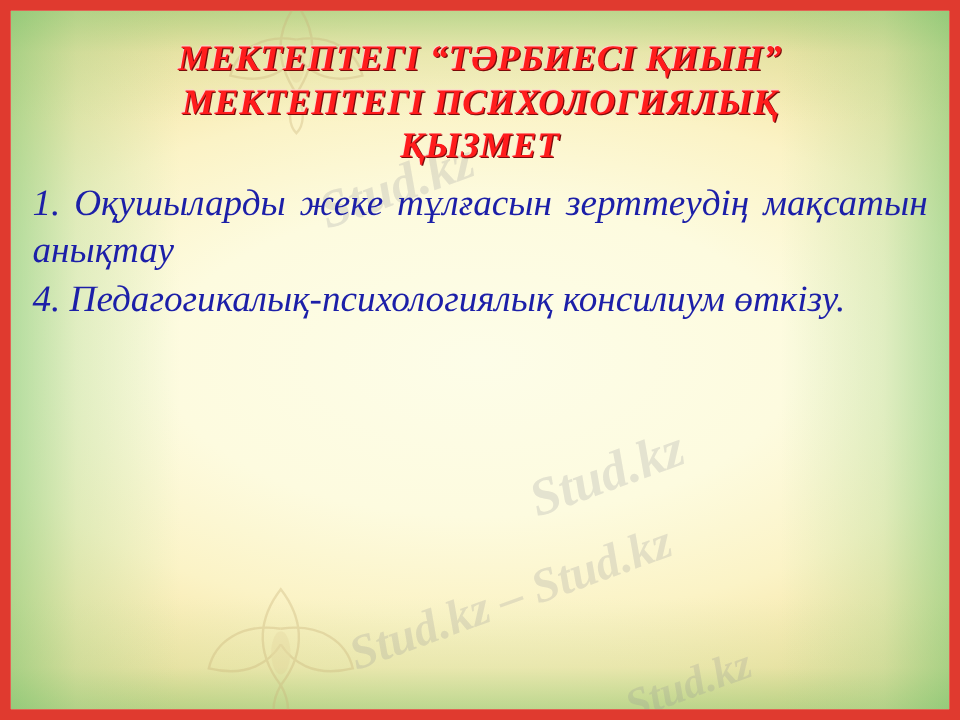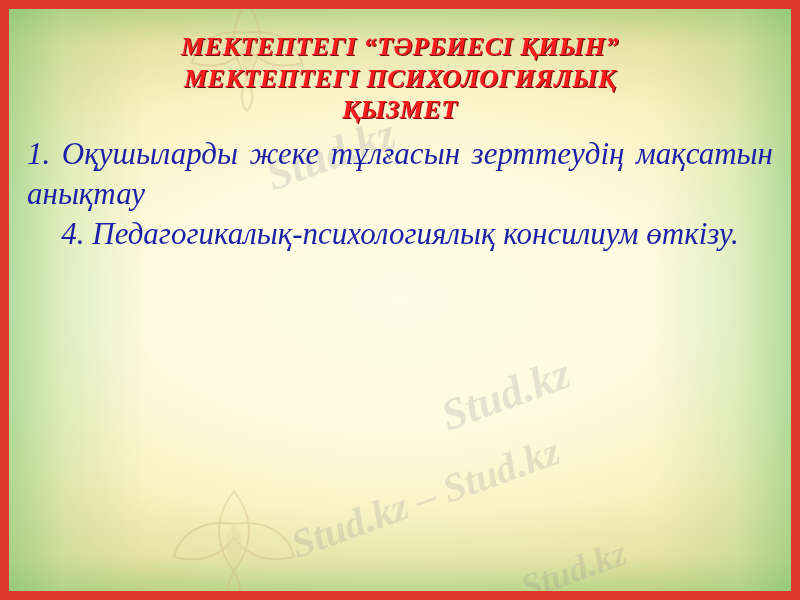--- a/index.html
+++ b/index.html
@@ -60,21 +60,21 @@
     position: relative;
     z-index: 5;
     padding: 16px 18px 0 18px;
   }
 
   .title {
     text-align: center;
     color: #ff1c1c;
     font-weight: bold;
     font-style: italic;
-    font-size: 26px;
+    font-size: 30px;
     line-height: 1.22;
     letter-spacing: 0.5px;
     text-shadow:
       1px 1px 0 #7a0b0b,
       -0.5px -0.5px 0 #ffd0d0;
     margin: 6px 0 8px 0;
   }
   .title .line { display: block; }
 
   .body-text {
@@ -83,21 +83,21 @@
     font-size: 31px;
     line-height: 1.27;
     margin: 0;
   }
   .para {
     margin: 0 0 1px 0;
     text-align: justify;
     text-justify: inter-word;
   }
   .para.last {
-    text-align: center;
+    text-align: left;
   }
 </style>
 </head>
 <body>
 
 <div class="slide">
 
   <div class="floral floral-top">
     <svg width="140" height="120" viewBox="0 0 140 120" aria-hidden="true">
       <g fill="none" stroke="#c9b27a" stroke-width="2">

